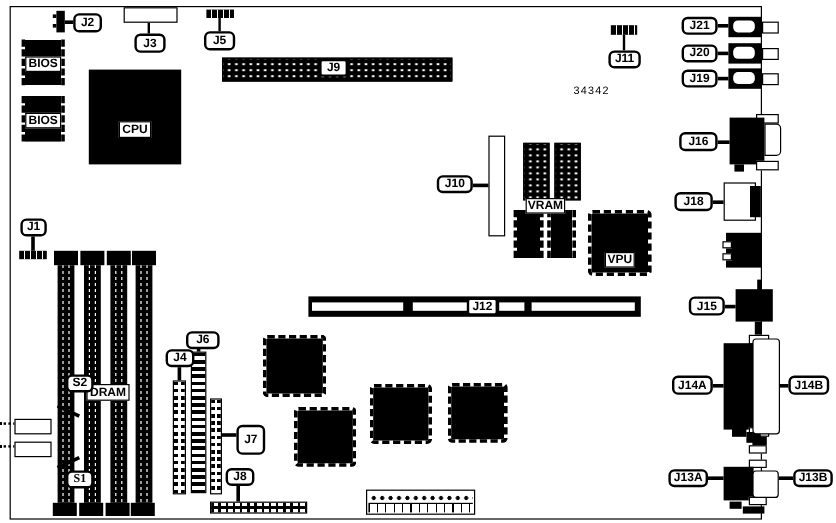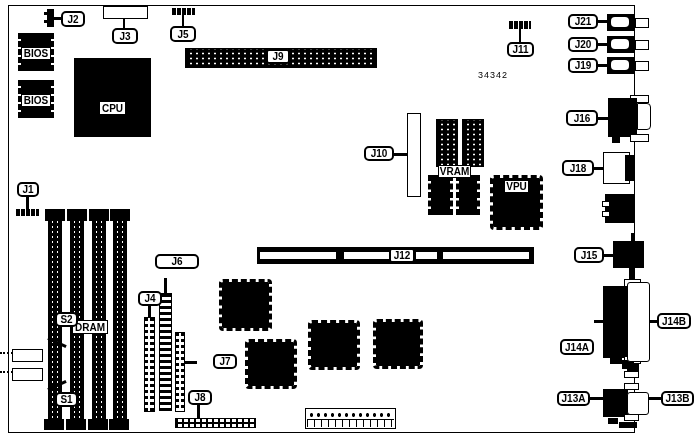--- a/index.html
+++ b/index.html
@@ -129,21 +129,21 @@
   <div class="stem" style="left:604px;top:254px;width:9px;height:3px;"></div>
   <div class="blk" style="left:631px;top:233px;width:4px;height:9px;"></div>
   <div class="blk" style="left:613px;top:241px;width:31px;height:27px;"></div>
   <div class="blk" style="left:629px;top:268px;width:6px;height:11px;"></div>
 
   <div class="wht" style="left:624px;top:279px;width:17px;height:8px;"></div>
   <div class="blk" style="left:603px;top:286px;width:29px;height:72px;"></div>
   <div class="shell" style="left:627px;top:282px;width:23px;height:80px;border-radius:3px;"></div>
   <div class="wht" style="left:624px;top:356px;width:17px;height:8px;"></div>
   <div class="blk" style="left:627px;top:364px;width:12px;height:7px;"></div>
-  <div class="callout" style="left:560px;top:313px;width:34px;height:16px;margin-top:26px;">J14A</div>
+  <div class="callout" style="left:560px;top:313px;width:34px;height:16px;">J14A</div>
   <div class="stem" style="left:594px;top:320px;width:9px;height:3px;"></div>
   <div class="callout" style="left:657px;top:313px;width:34px;height:16px;">J14B</div>
   <div class="stem" style="left:650px;top:320px;width:7px;height:3px;"></div>
 
   <div class="blk" style="left:610px;top:356px;width:12px;height:8px;"></div>
   <div class="blk" style="left:622px;top:360px;width:12px;height:9px;"></div>
   <div class="wht" style="left:624px;top:371px;width:15px;height:7px;"></div>
 
   <div class="wht" style="left:624px;top:383px;width:15px;height:7px;"></div>
   <div class="blk" style="left:603px;top:389px;width:25px;height:28px;"></div>
@@ -160,21 +160,21 @@
   <div class="stem" style="left:394px;top:153px;width:13px;height:3px;"></div>
   <div class="callout" style="left:364px;top:146px;width:30px;height:15px;">J10</div>
 
   <div class="dotgrid" style="left:436px;top:119px;width:22px;height:48px;"></div>
   <div class="dotgrid" style="left:462px;top:119px;width:22px;height:48px;"></div>
   <div class="dip" style="left:428px;top:175px;width:25px;height:40px;"></div>
   <div class="dip" style="left:456px;top:175px;width:24px;height:40px;"></div>
   <div class="chip-label" style="left:438px;top:165px;width:33px;height:13px;">VRAM</div>
 
   <div class="qfp" style="left:490px;top:175px;width:53px;height:55px;"></div>
-  <div class="chip-label" style="left:504px;top:180px;width:25px;height:13px;">VPU</div>
+  <div class="chip-label" style="left:504px;top:210px;width:25px;height:13px;">VPU</div>
 
   <div class="blk" style="left:257px;top:247px;width:277px;height:17px;"></div>
   <div class="seg" style="left:260px;top:252px;width:76px;height:7px;"></div>
   <div class="seg" style="left:344px;top:252px;width:46px;height:7px;"></div>
   <div class="seg" style="left:416px;top:252px;width:21px;height:7px;"></div>
   <div class="seg" style="left:443px;top:252px;width:86px;height:7px;"></div>
   <div class="callout" style="left:389px;top:248px;width:26px;height:15px;border-radius:3px;">J12</div>
 
   <div class="callout" style="left:17px;top:182px;width:22px;height:15px;">J1</div>
   <div class="stem" style="left:26px;top:197px;width:3px;height:12px;"></div>
@@ -195,31 +195,31 @@
   <div class="chip-label" style="left:72px;top:320px;width:36px;height:14px;">DRAM</div>
 
   <div class="callout" style="left:55px;top:312px;width:23px;height:15px;">S2</div>
   <div class="stem rot-cw" style="left:47px;top:341px;width:20px;height:3px;"></div>
   <div class="wire" style="left:0px;top:352px;width:13px;"></div>
   <div class="wht" style="left:12px;top:349px;width:31px;height:13px;"></div>
 
   <div class="wire" style="left:0px;top:371px;width:13px;"></div>
   <div class="wht" style="left:12px;top:368px;width:31px;height:13px;"></div>
   <div class="stem rot-ccw" style="left:47px;top:384px;width:20px;height:3px;"></div>
-  <div class="callout" style="left:55px;top:392px;width:23px;height:15px;">S1</div>
-
-  <div class="callout" style="left:155px;top:254px;width:44px;height:15px;">J6</div>
+  <div class="callout" style="left:55px;top:392px;width:23px;height:15px;font-family:Liberation Serif, serif;">S1</div>
+
+  <div class="callout" style="left:155px;top:276px;width:28px;height:15px;">J6</div>
   <div class="stem" style="left:164px;top:278px;width:3px;height:15px;"></div>
   <div class="ladder" style="left:159px;top:293px;width:13px;height:118px;"></div>
 
   <div class="callout" style="left:138px;top:291px;width:24px;height:15px;">J4</div>
   <div class="stem" style="left:148px;top:306px;width:3px;height:11px;"></div>
   <div class="ladder2" style="left:144px;top:317px;width:11px;height:95px;"></div>
 
-  <div class="callout" style="left:213px;top:354px;width:24px;height:15px;">J7</div>
+  <div class="callout" style="left:197px;top:354px;width:24px;height:25px;">J7</div>
   <div class="stem" style="left:185px;top:361px;width:12px;height:3px;"></div>
   <div class="ladder2" style="left:175px;top:332px;width:10px;height:80px;"></div>
 
   <div class="callout" style="left:188px;top:390px;width:24px;height:15px;">J8</div>
   <div class="stem" style="left:197px;top:405px;width:3px;height:13px;"></div>
   <div class="ladder-h" style="left:175px;top:418px;width:81px;height:10px;"></div>
 
   <div class="qfp" style="left:219px;top:279px;width:53px;height:52px;"></div>
   <div class="qfp" style="left:245px;top:339px;width:52px;height:50px;"></div>
   <div class="qfp" style="left:308px;top:320px;width:52px;height:50px;"></div>

